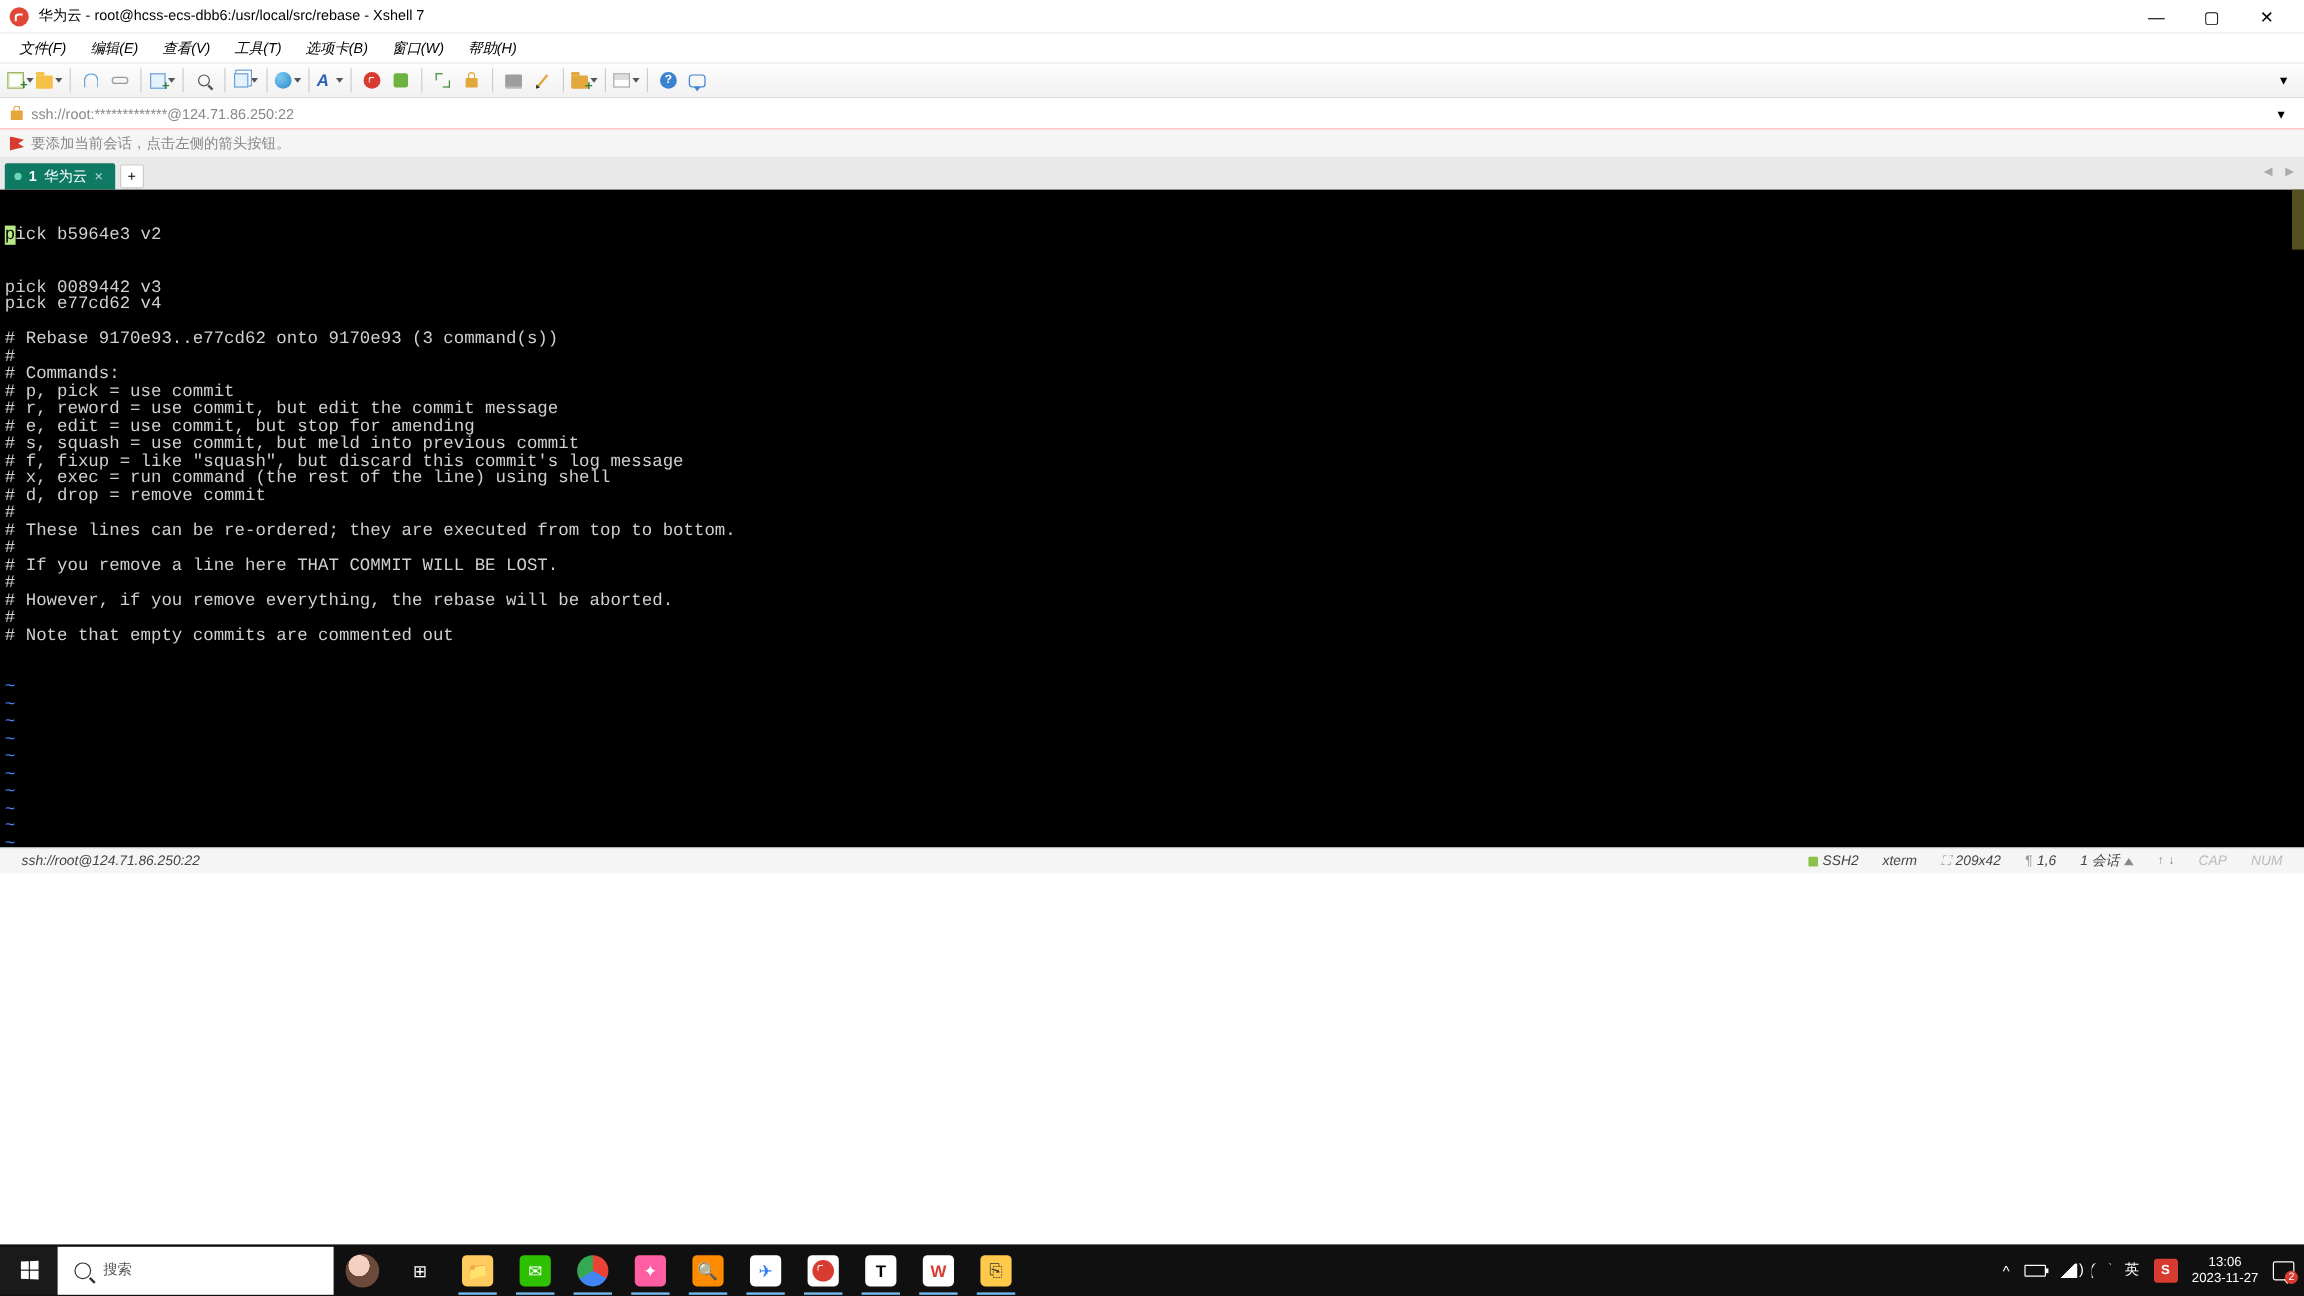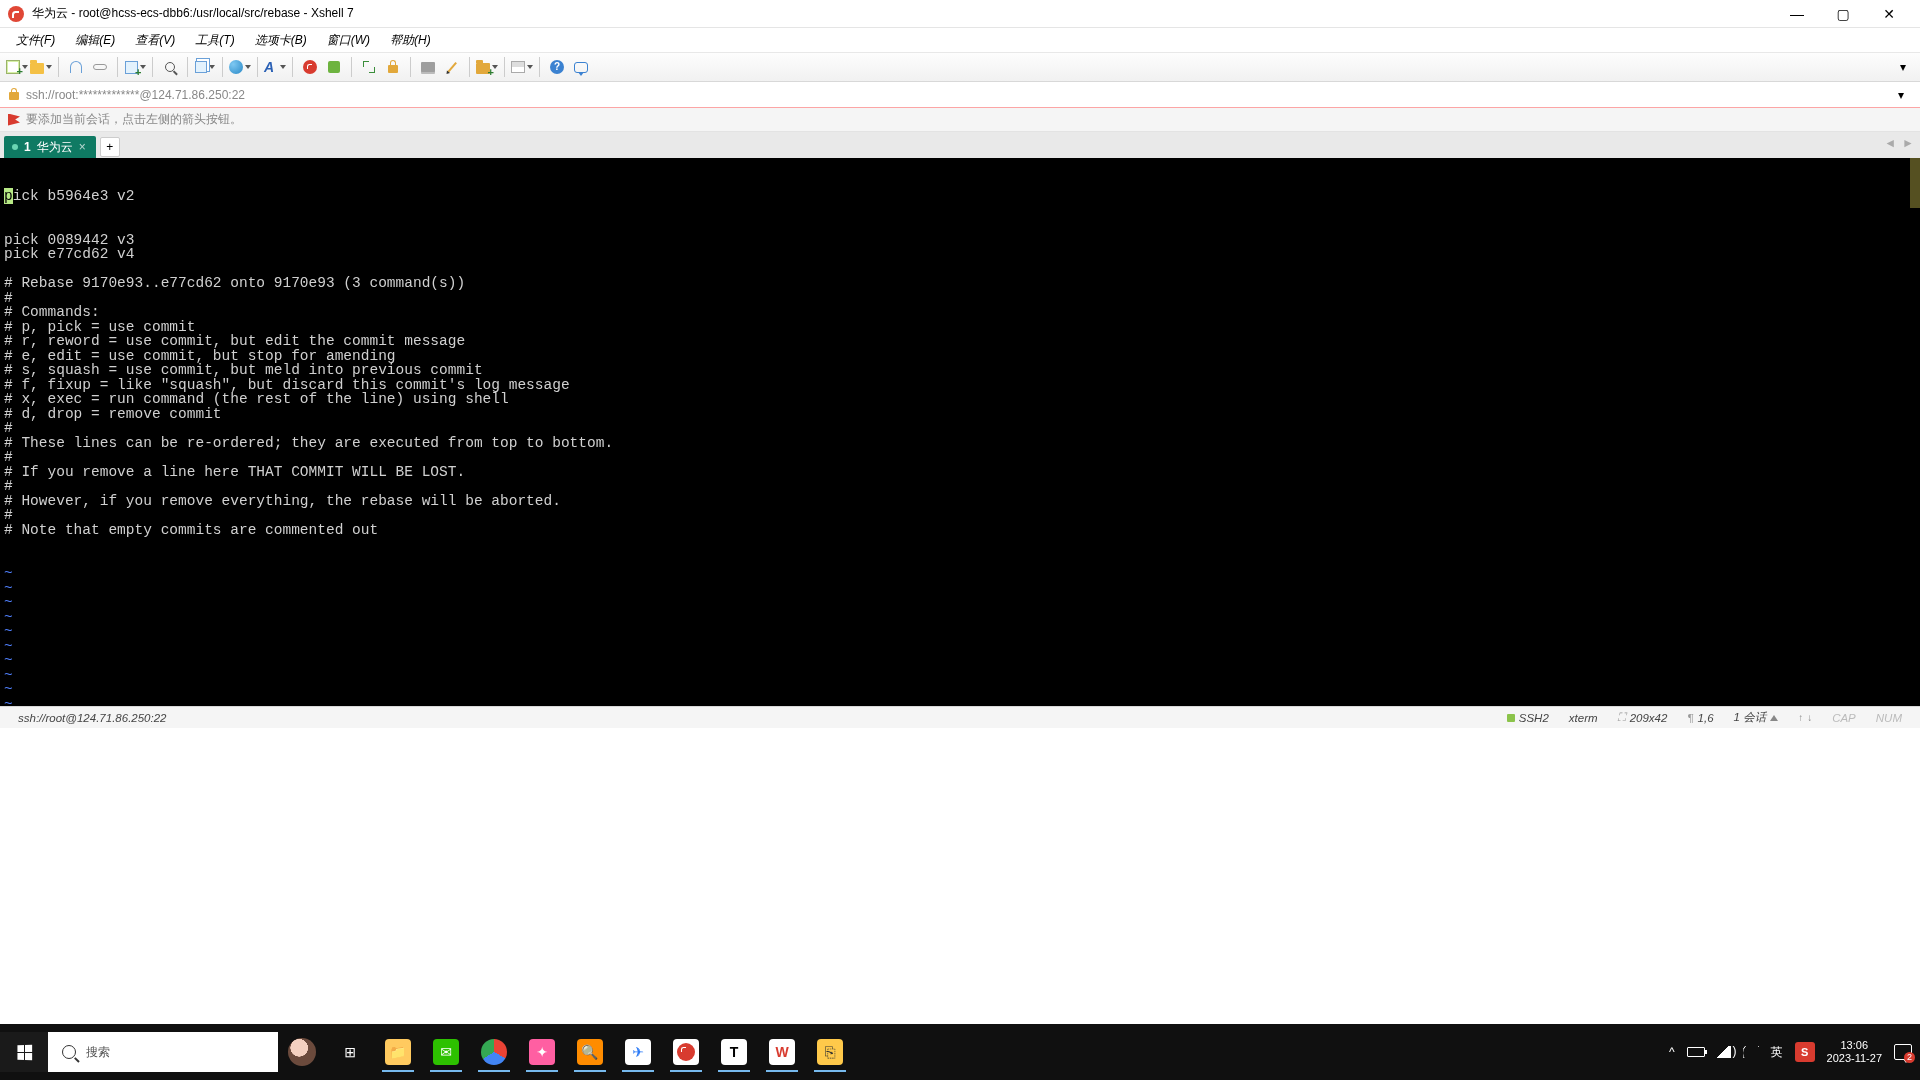--- a/index.html
+++ b/index.html
@@ -87,21 +87,21 @@
 
   
   .status-bar { height: 22px; background: #f5f5f5; border-top: 1px solid #d8d8d8; display: flex; align-items: center; padding: 0 8px; font-size: 11.5px; color:#444;font-style:italic;}
   .status-bar .sp { flex:1;}
   .status-seg { padding: 0 10px; display:flex;align-items:center;gap:4px;height:100%;}
   .stat-dot{width:8px;height:8px;background:#8bc34a;border-radius:1px;}
   .tri-up{border-left:4px solid transparent;border-right:4px solid transparent;border-bottom:6px solid #888;}
   .arr{font-size:10px;color:#888;}
 
   
-  .taskbar { position: absolute; bottom: 0; left: 0; right: 0; height: 56px; background: #101010; display: flex; align-items: center; color: #fff; }
+  .taskbar { position: absolute; bottom: 0; left: 0; right: 0; height: 43px; background: #101010; display: flex; align-items: center; color: #fff; }
   .start { width: 48px; height: 40px; background: #1a1a1a; display: flex; align-items: center; justify-content: center; }
   .win-logo{display:grid;grid-template-columns:7px 7px;grid-template-rows:7px 7px;gap:1px;transform:perspective(40px) rotateY(-12deg);}
   .win-logo div{background:#fff;}
   .search-box { height: 40px; width: 230px; background: #fff; display: flex; align-items: center; gap: 10px; padding: 0 14px; color: #555;}
   .search-box .sicon{width:14px;height:14px;border:1.7px solid #333;border-radius:50%;position:relative;}
   .search-box .sicon::after{content:"";position:absolute;width:6px;height:1.7px;background:#333;bottom:-3px;right:-5px;transform:rotate(45deg);}
   .cortana{width:48px;display:flex;align-items:center;justify-content:center;}
   .cortana img,.cortana .av{width:28px;height:28px;border-radius:50%;background:radial-gradient(circle at 40% 35%, #f4d0c0 35%, #6b4a3c 36%);}
   .task-ico { width: 48px; height: 40px; display: flex; align-items: center; justify-content: center; position:relative;}
   .task-ico.active::after{content:"";position:absolute;bottom:0;left:8px;right:8px;height:2px;background:#76b9ed;}

